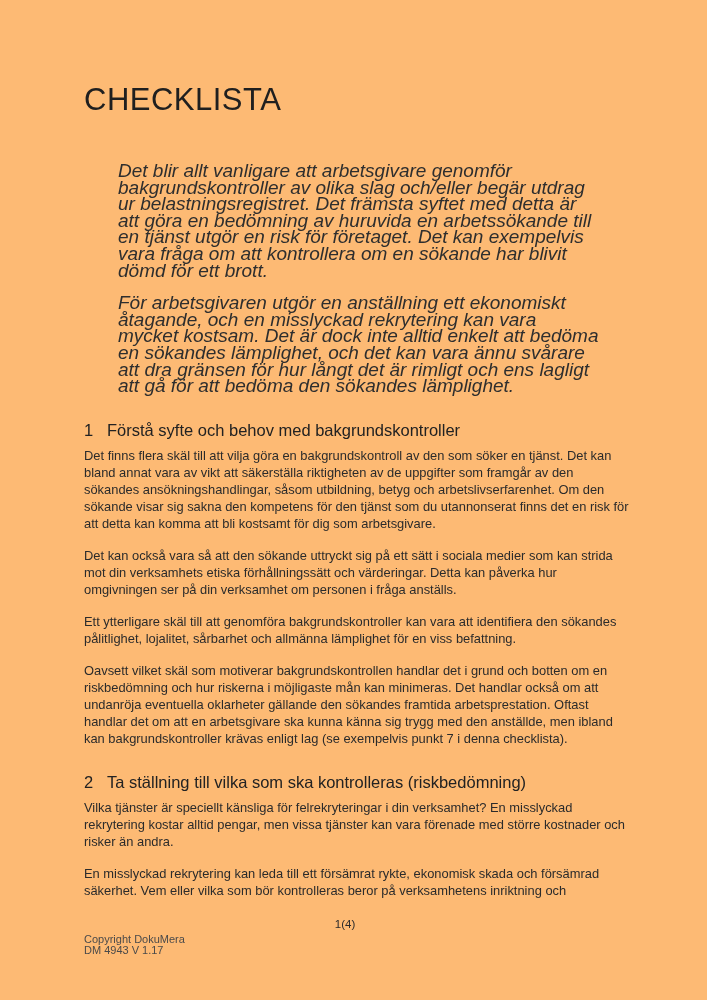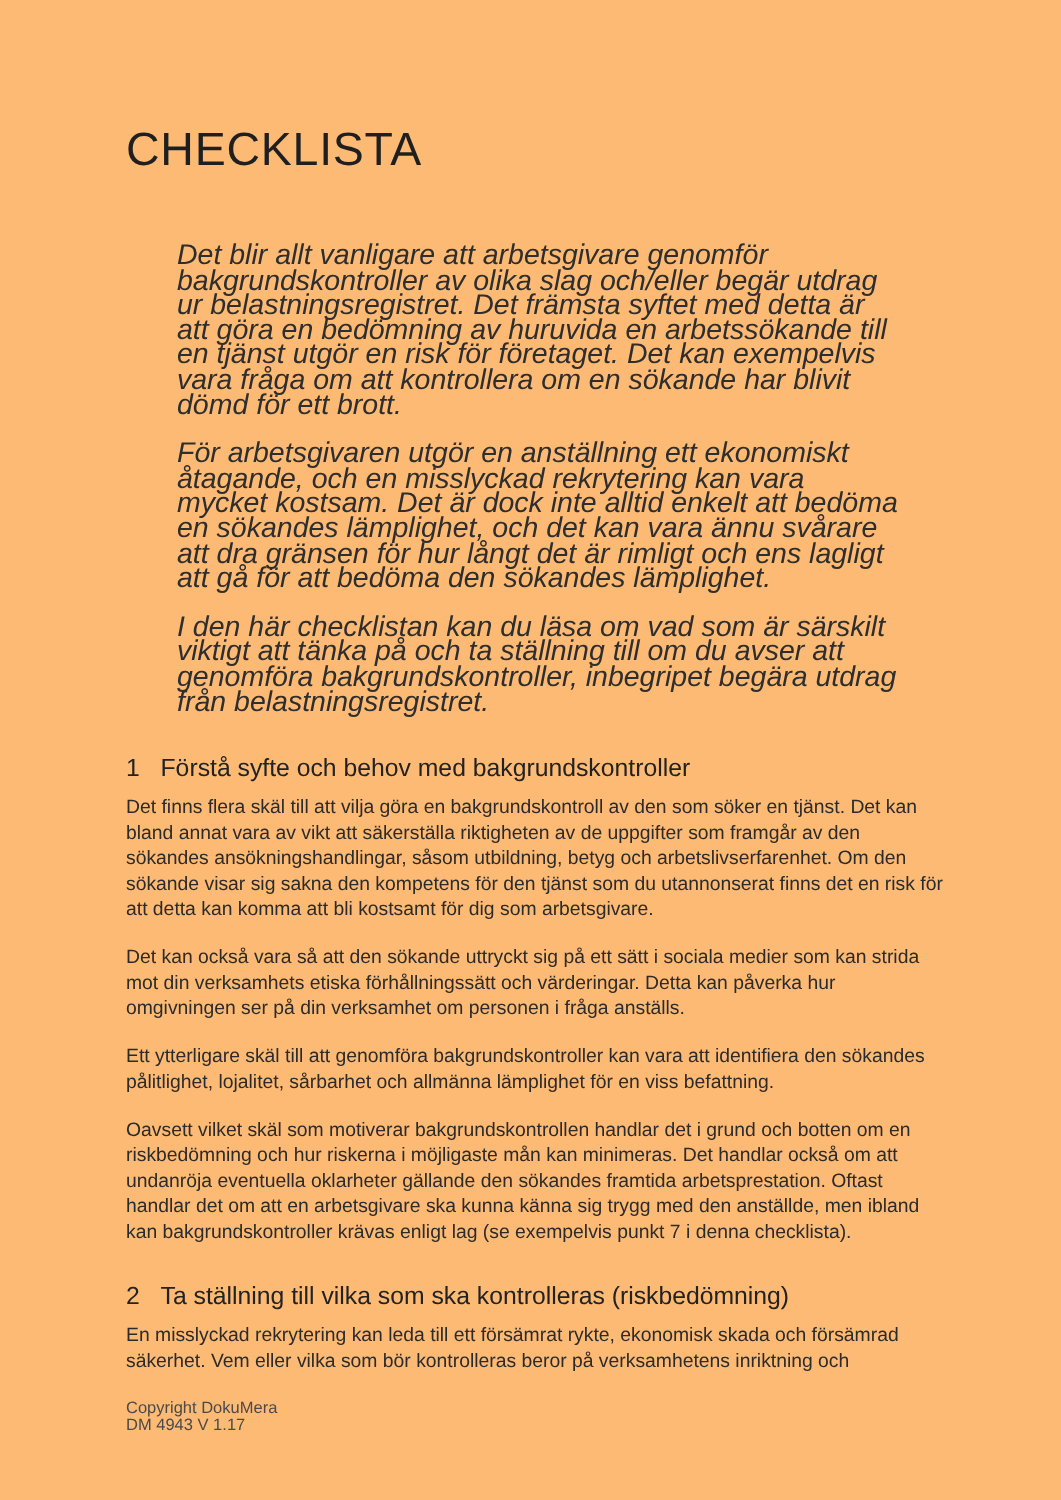--- a/index.html
+++ b/index.html
@@ -85,41 +85,42 @@
 </head>
 <body>
 
 <div class="page">
 
   <h1 class="doc-title">CHECKLISTA</h1>
 
   <div class="intro">
     <p>Det blir allt vanligare att arbetsgivare genomför bakgrundskontroller av olika slag och/eller begär utdrag ur belastningsregistret. Det främsta syftet med detta är att göra en bedömning av huruvida en arbetssökande till en tjänst utgör en risk för företaget. Det kan exempelvis vara fråga om att kontrollera om en sökande har blivit dömd för ett brott.</p>
     <p>För arbetsgivaren utgör en anställning ett ekonomiskt åtagande, och en misslyckad rekrytering kan vara mycket kostsam. Det är dock inte alltid enkelt att bedöma en sökandes lämplighet, och det kan vara ännu svårare att dra gränsen för hur långt det är rimligt och ens lagligt att gå för att bedöma den sökandes lämplighet.</p>
-    <p>I den här checklistan kan du läsa om vad som är särskilt viktigt att tänka på och ta ställning till om du avser att genomföra bakgrundskontroller, inbegripet begära utdrag från belastningsregistret.</p>
   </div>
 
   <div class="section">
     <h2 class="section-heading">
       <span class="sec-num">1</span>
       <span>Förstå syfte och behov med bakgrundskontroller</span>
     </h2>
     <p class="body-para">Det finns flera skäl till att vilja göra en bakgrundskontroll av den som söker en tjänst. Det kan bland annat vara av vikt att säkerställa riktigheten av de uppgifter som framgår av den sökandes ansökningshandlingar, såsom utbildning, betyg och arbetslivserfarenhet. Om den sökande visar sig sakna den kompetens för den tjänst som du utannonserat finns det en risk för att detta kan komma att bli kostsamt för dig som arbetsgivare.</p>
     <p class="body-para">Det kan också vara så att den sökande uttryckt sig på ett sätt i sociala medier som kan strida mot din verksamhets etiska förhållningssätt och värderingar. Detta kan påverka hur omgivningen ser på din verksamhet om personen i fråga anställs.</p>
     <p class="body-para">Ett ytterligare skäl till att genomföra bakgrundskontroller kan vara att identifiera den sökandes pålitlighet, lojalitet, sårbarhet och allmänna lämplighet för en viss befattning.</p>
     <p class="body-para">Oavsett vilket skäl som motiverar bakgrundskontrollen handlar det i grund och botten om en riskbedömning och hur riskerna i möjligaste mån kan minimeras. Det handlar också om att undanröja eventuella oklarheter gällande den sökandes framtida arbetsprestation. Oftast handlar det om att en arbetsgivare ska kunna känna sig trygg med den anställde, men ibland kan bakgrundskontroller krävas enligt lag (se exempelvis punkt 7 i denna checklista).</p>
   </div>
 
   <div class="section">
     <h2 class="section-heading">
       <span class="sec-num">2</span>
       <span>Ta ställning till vilka som ska kontrolleras (riskbedömning)</span>
     </h2>
+    <p class="body-para">Vilka tjänster är speciellt känsliga för felrekryteringar i din verksamhet? En misslyckad rekrytering kostar alltid pengar, men vissa tjänster kan vara förenade med större kostnader och risker än andra.</p>
     <p class="body-para">En misslyckad rekrytering kan leda till ett försämrat rykte, ekonomisk skada och försämrad säkerhet. Vem eller vilka som bör kontrolleras beror på verksamhetens inriktning och</p>
   </div>
 
+  <div class="page-number">1(4)</div>
 
   <div class="copyright">
     <div>Copyright DokuMera</div>
     <div>DM 4943 V 1.17</div>
   </div>
 
 </div>
 
 </body></html>

